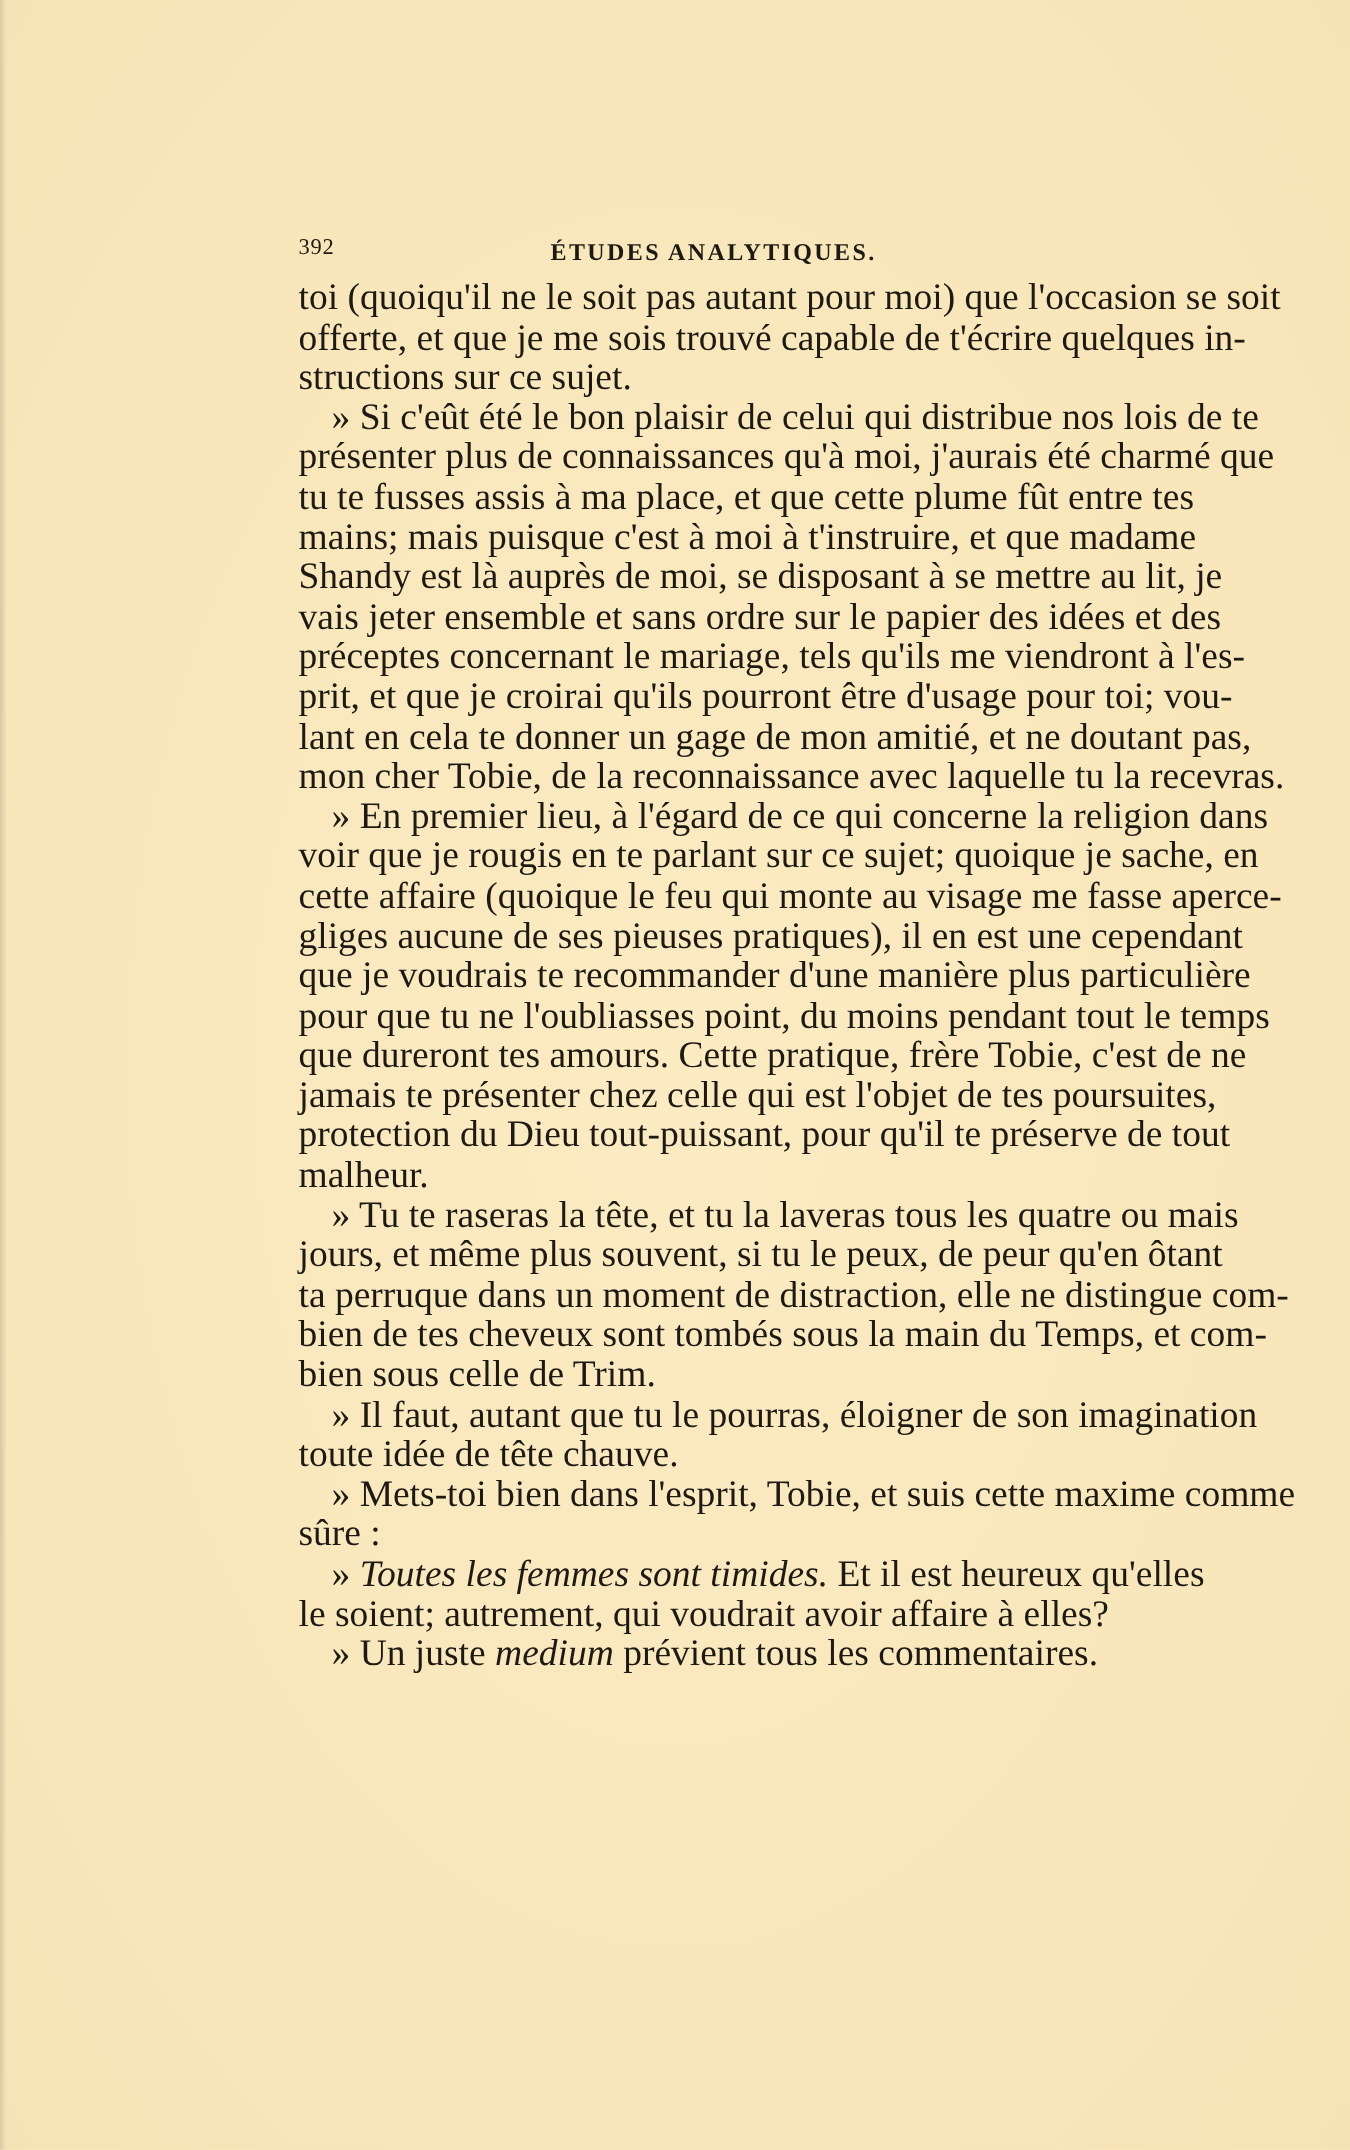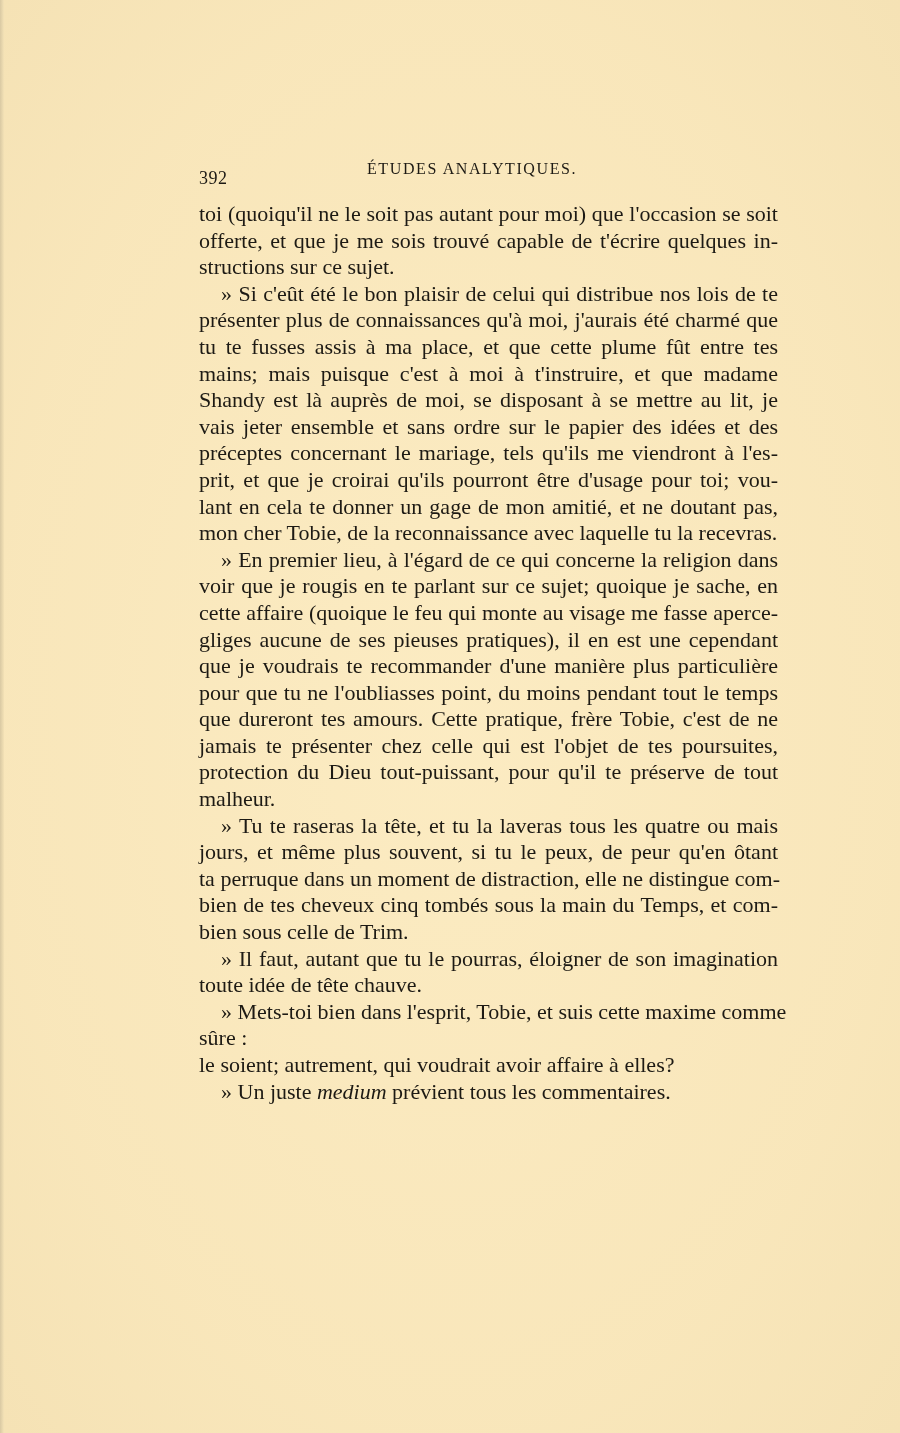--- a/index.html
+++ b/index.html
@@ -32,43 +32,42 @@
     .header {
       position: absolute;
       left: 199px;
       top: 156px;
       width: 580px;
       height: 28px;
     }
     .page-number {
       position: absolute;
       left: 0;
-      top: 12px;
-      font-size: 18px;
+      top: 1px;
+      font-size: 15px;
       letter-spacing: 0.5px;
     }
     .running-title {
       position: absolute;
       left: 168px;
       top: 4px;
       font-size: 16px;
       letter-spacing: 1.6px;
-      font-weight: normal;
+      font-weight: bold;
       font-variant: small-caps;
     }
     .text-block {
       position: absolute;
       left: 199px;
       top: 186px;
       width: 579px;
-      font-size: 22px;
+      font-size: 25px;
       line-height: 26.6px;
       text-align: justify;
       font-stretch: condensed;
-      margin-top: 15px;
     }
     .para {
       margin: 0;
       text-indent: 0;
     }
     .line {
       display: block;
       text-align: justify;
       text-align-last: justify;
       white-space: nowrap;
@@ -126,35 +125,36 @@
       <span class="line">que dureront tes amours. Cette pratique, frère Tobie, c'est de ne</span>
       <span class="line">jamais te présenter chez celle qui est l'objet de tes poursuites,</span>
       <span class="line">protection du Dieu tout-puissant, pour qu'il te préserve de tout</span>
       <span class="line last">malheur.</span>
     </div>
 
     <div class="para">
       <span class="line indent">» Tu te raseras la tête, et tu la laveras tous les quatre ou mais</span>
       <span class="line">jours, et même plus souvent, si tu le peux, de peur qu'en ôtant</span>
       <span class="line">ta perruque dans un moment de distraction, elle ne distingue com-</span>
-      <span class="line">bien de tes cheveux cinq tombés sous la main du Temps, et com-</span>
+      <span class="line">bien de tes cheveux sont tombés sous la main du Temps, et com-</span>
       <span class="line last">bien sous celle de Trim.</span>
     </div>
 
     <div class="para">
       <span class="line indent">» Il faut, autant que tu le pourras, éloigner de son imagination</span>
       <span class="line last">toute idée de tête chauve.</span>
     </div>
 
     <div class="para">
       <span class="line indent">» Mets-toi bien dans l'esprit, Tobie, et suis cette maxime comme</span>
       <span class="line last">sûre :</span>
     </div>
 
     <div class="para">
+      <span class="line indent"><span>» </span><em>Toutes les femmes sont timides.</em><span> Et il est heureux qu'elles</span></span>
       <span class="line last">le soient; autrement, qui voudrait avoir affaire à elles?</span>
     </div>
 
 
     <div class="para">
       <span class="line indent last"><span>» Un juste </span><em>medium</em><span> prévient tous les commentaires.</span></span>
     </div>
   </div>
 </div>
 

